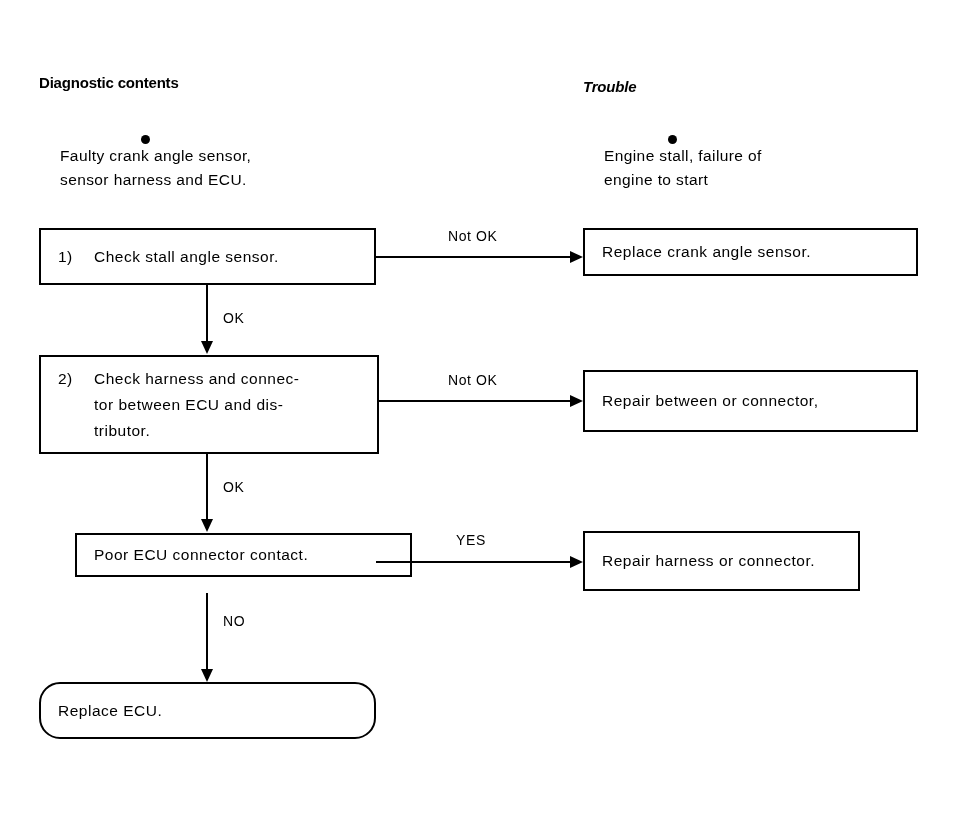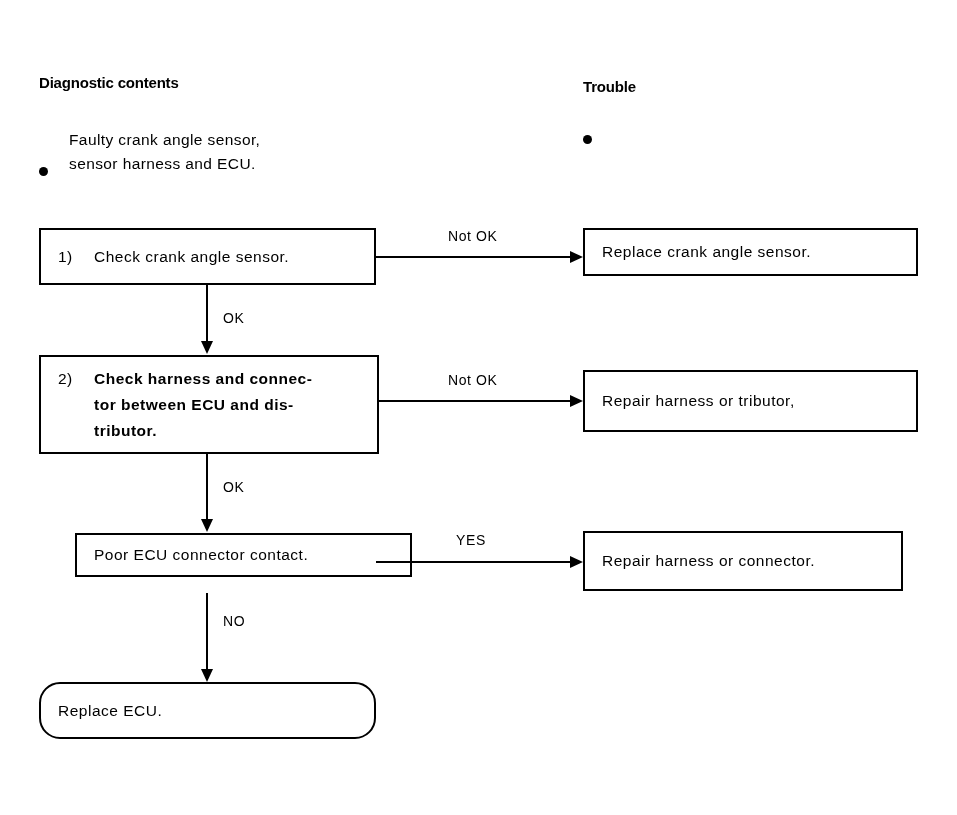--- a/index.html
+++ b/index.html
@@ -24,27 +24,28 @@
 
   
   .col-heading {
     position: absolute;
     font-size: 15px;
     font-weight: bold;
     letter-spacing: -0.2px;
     white-space: nowrap;
   }
   #heading-diagnostic { left: 39px; top: 74px; }
-  #heading-trouble    { left: 583px; top: 78px; }
+  #heading-trouble    { left: 583px; top: 78px; font-style: italic; }
 
   
   .bullet-block {
     position: absolute;
     display: flex;
-    align-items: flex-end;
+    align-items: center;
+    flex-direction: column;
   }
   #bullet-diagnostic { left: 39px; top: 128px; }
   #bullet-trouble    { left: 583px; top: 128px; }
 
   .bullet-dot {
     width: 9px;
     height: 9px;
     border-radius: 50%;
     background: #000;
     margin-top: 7px;
@@ -81,32 +82,32 @@
     letter-spacing: 0.3px;
     flex: 0 0 auto;
     width: 36px;
   }
   .box-text {
     font-size: 15.5px;
     line-height: 26px;
     letter-spacing: 0.5px;
     white-space: pre-line;
   }
-  .box-text.justify-ish { letter-spacing: 0.5px; font-weight: bold; }
+  .box-text.justify-ish { letter-spacing: 0.5px; }
 
   
   #box-check-sensor   { left: 39px;  top: 228px; width: 337px; height: 57px; }
   #box-check-harness  { left: 39px;  top: 355px; width: 340px; height: 99px; }
   #box-poor-contact   { left: 39px;  top: 533px; width: 337px; height: 44px; margin-left: 36px; }
   #box-replace-ecu    { left: 39px;  top: 682px; width: 337px; height: 57px; border-radius: 21px; }
 
   
   #box-replace-sensor { left: 583px; top: 228px; width: 335px; height: 48px; }
   #box-repair-1       { left: 583px; top: 370px; width: 335px; height: 62px; }
-  #box-repair-2       { left: 583px; top: 531px; width: 320px; height: 60px; }
+  #box-repair-2       { left: 583px; top: 531px; width: 277px; height: 60px; }
 
   
   .h-line {
     position: absolute;
     height: 2px;
     background: #000;
   }
   .v-line {
     position: absolute;
     width: 2px;
@@ -173,26 +174,28 @@
   <div class="col-heading" id="heading-trouble">Trouble</div>
 
   <div class="bullet-block" id="bullet-diagnostic">
     <span class="bullet-dot"></span>
     <span class="bullet-text">Faulty crank angle sensor,
 sensor harness and ECU.</span>
   </div>
 
   <div class="bullet-block" id="bullet-trouble">
     <span class="bullet-dot"></span>
+    <span class="bullet-text">Engine stall, failure of
+engine to start</span>
   </div>
 
   <div class="flow-box" id="box-check-sensor">
     <div class="flow-box-inner">
       <span class="box-num">1)</span>
-      <span class="box-text">Check crank angle sensor.</span>
+      <span class="box-text">Check stall angle sensor.</span>
     </div>
   </div>
 
   <div class="h-line" id="hline-1"></div>
   <div class="arrow-right" id="arrow-1"></div>
   <div class="edge-label" id="label-notok-1">Not OK</div>
 
   <div class="flow-box" id="box-replace-sensor">
     <div class="flow-box-inner">
       <span class="box-text">Replace crank angle sensor.</span>
@@ -211,21 +214,21 @@
 tributor.</span>
     </div>
   </div>
 
   <div class="h-line" id="hline-2"></div>
   <div class="arrow-right" id="arrow-2"></div>
   <div class="edge-label" id="label-notok-2">Not OK</div>
 
   <div class="flow-box" id="box-repair-1">
     <div class="flow-box-inner">
-      <span class="box-text">Repair harness or tributor,</span>
+      <span class="box-text">Repair between or connector,</span>
     </div>
   </div>
 
   <div class="v-line" id="vline-2"></div>
   <div class="arrow-down" id="arrow-v2"></div>
   <div class="edge-label" id="label-ok-2">OK</div>
 
   <div class="flow-box" id="box-poor-contact">
     <div class="flow-box-inner">
       <span class="box-text">Poor ECU connector contact.</span>

